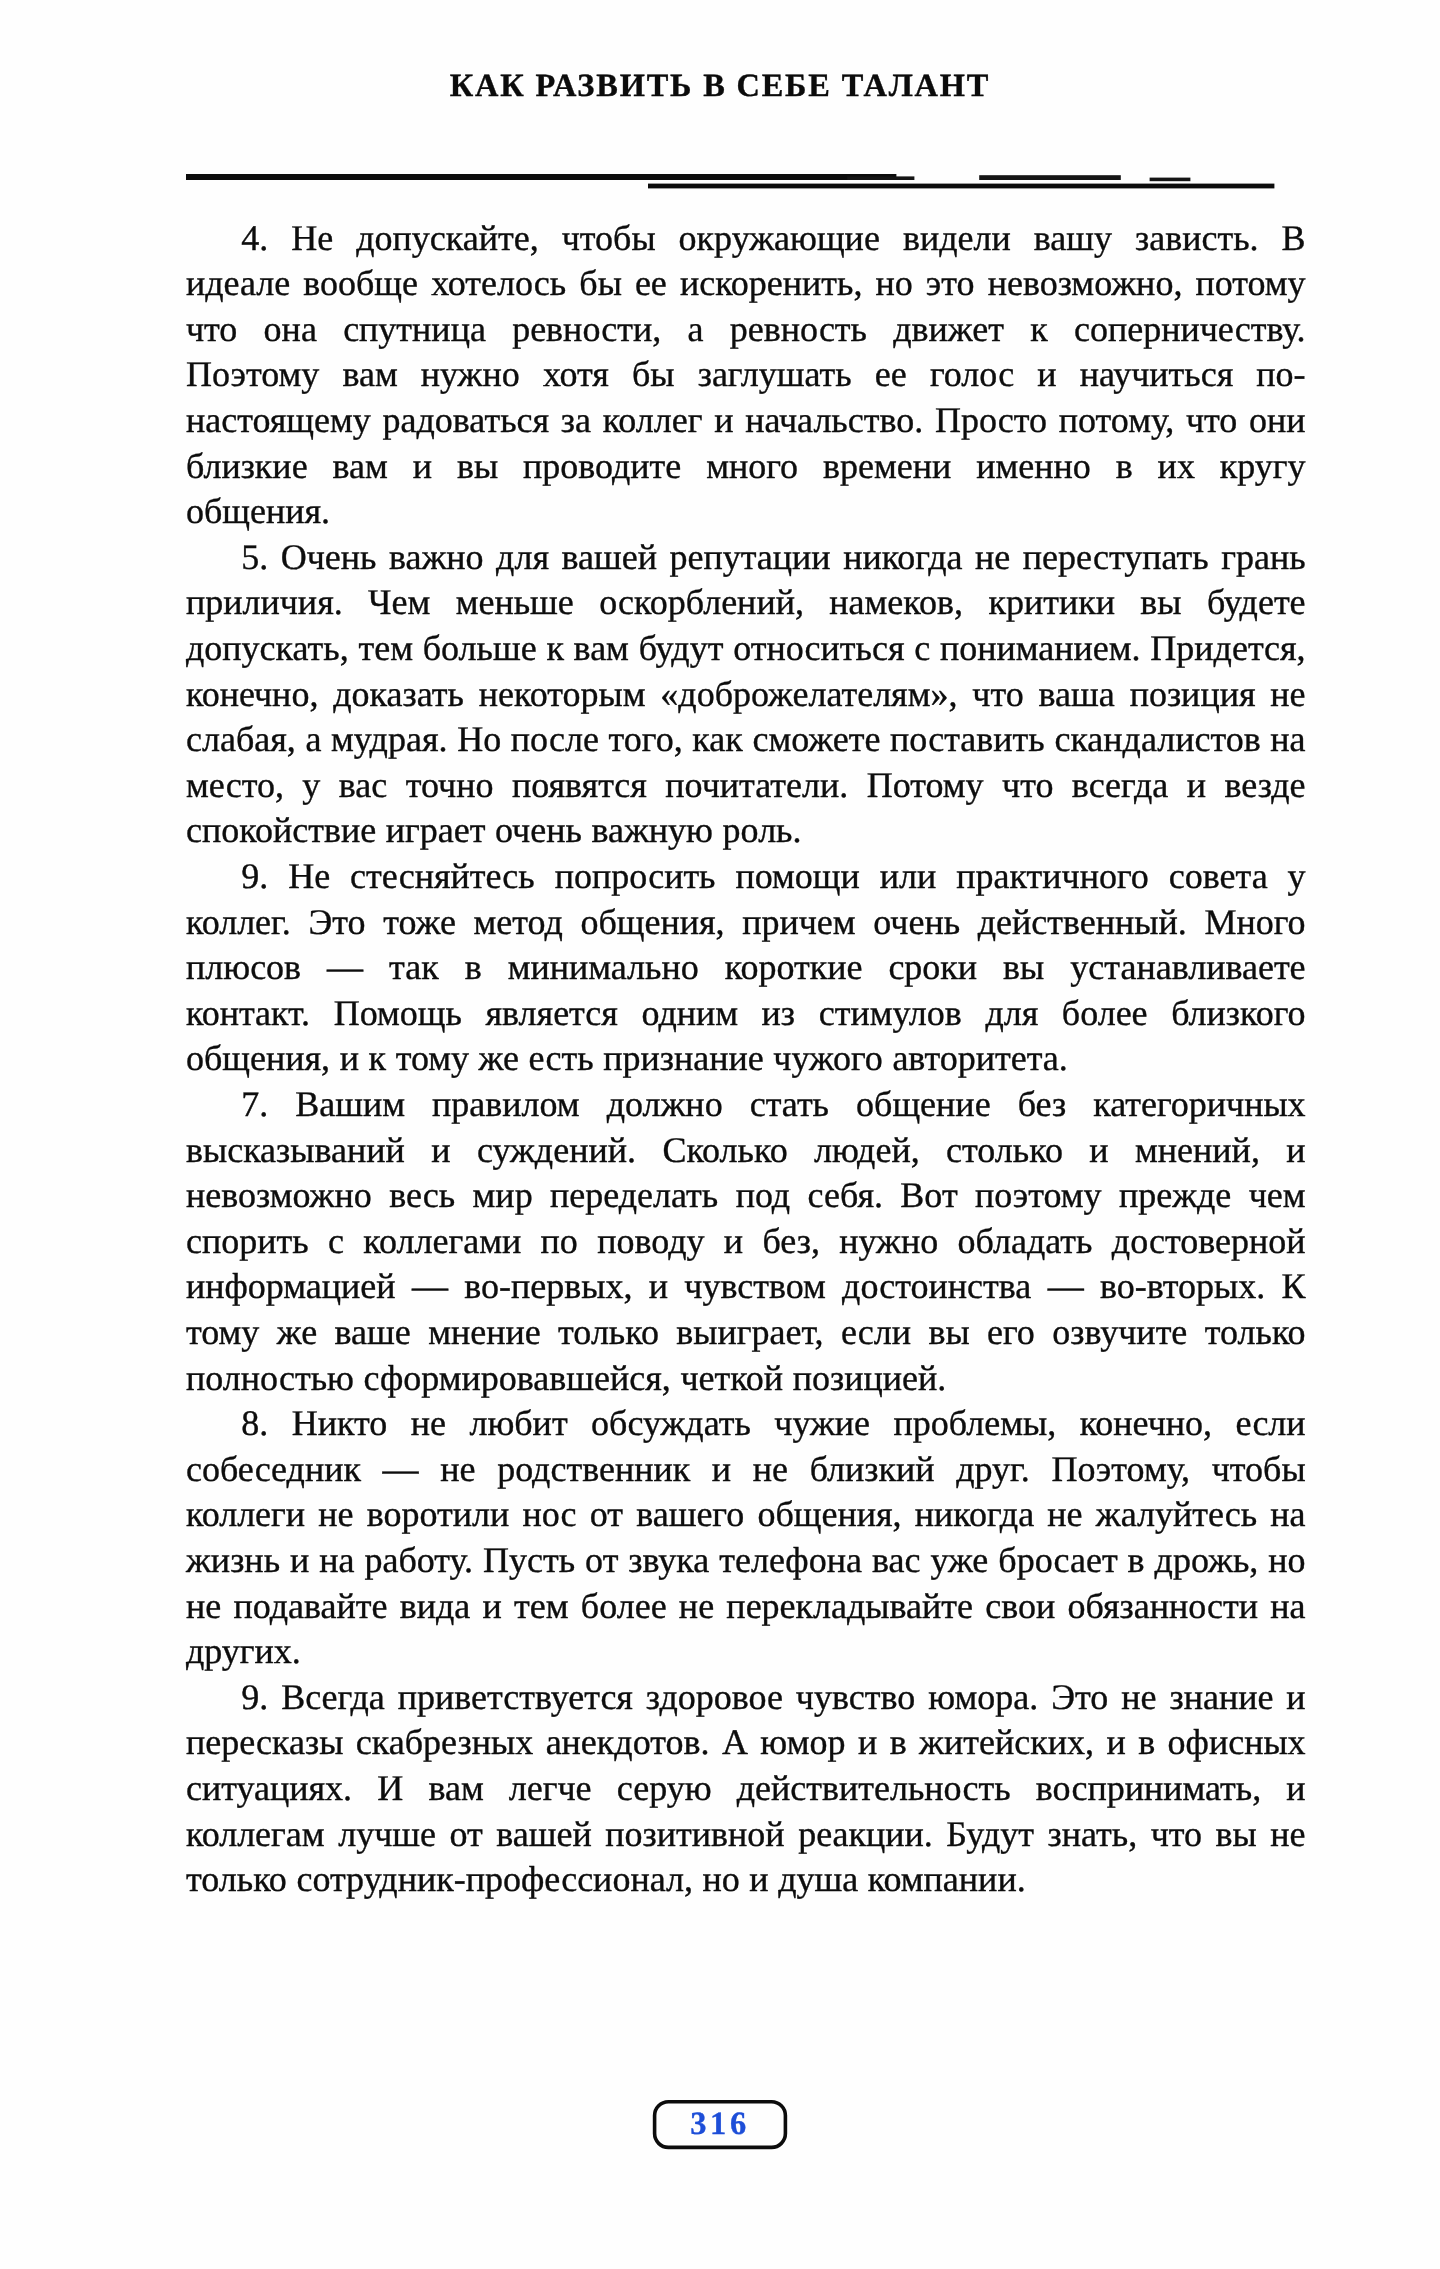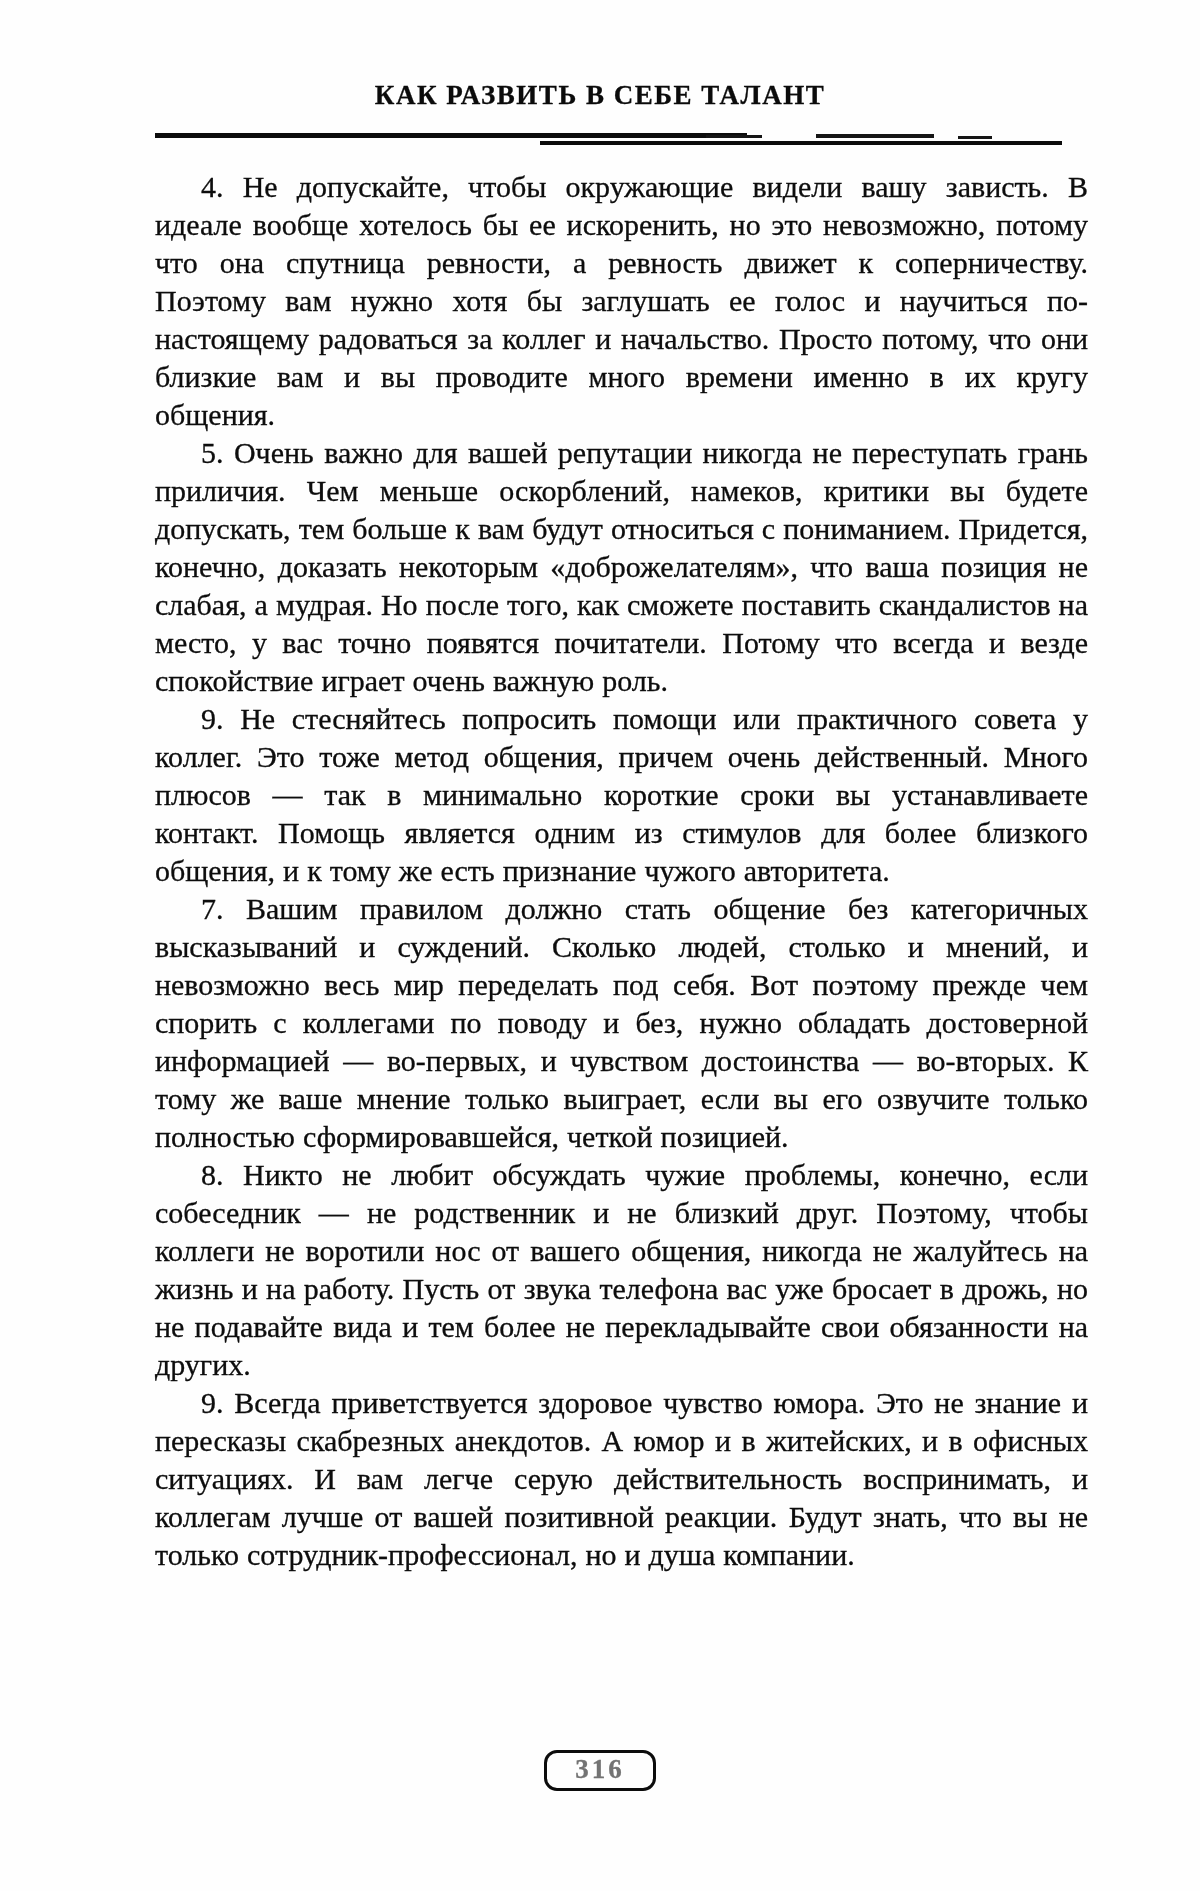--- a/index.html
+++ b/index.html
@@ -15,22 +15,22 @@
     color: #0d0d0d;
     font-family: "Liberation Serif", "DejaVu Serif", serif;
     overflow: hidden;
     -webkit-text-stroke: 0.3px currentColor;
   }
   .page-header {
     position: relative;
     height: 168px;
   }
   .running-title {
-    margin: 0;
-    padding-top: 80px;
+    margin: 12px;
+    padding-top: 44px;
     text-align: center;
     font-size: 27px;
     font-weight: bold;
     letter-spacing: 1.5px;
     color: #0b0b0b;
   }
   .rule { position: absolute; background: #0c0c0c; }
   .rule-top    { left: 155px; top: 133px; width: 592px; height: 5px; }
   .rule-bottom { left: 540px; top: 141px; width: 522px; height: 4px; }
   .rule-dash   { position: absolute; background: #151515; }
@@ -59,21 +59,21 @@
   .page-number-badge {
     border: 3.5px solid #0c0c0c;
     border-radius: 13px;
     padding: 1px 28px 3px 28px;
     background: #fefefe;
   }
   .page-number-text {
     font-size: 27px;
     font-weight: bold;
     letter-spacing: 3px;
-    color: #737373;
+    color: #1d4ed8;
   }
 </style>
 </head>
 <body>
 
 <div class="page">
 
   <header class="page-header">
     <h1 class="running-title">КАК РАЗВИТЬ В СЕБЕ ТАЛАНТ</h1>
     <div class="rule rule-top"></div>

